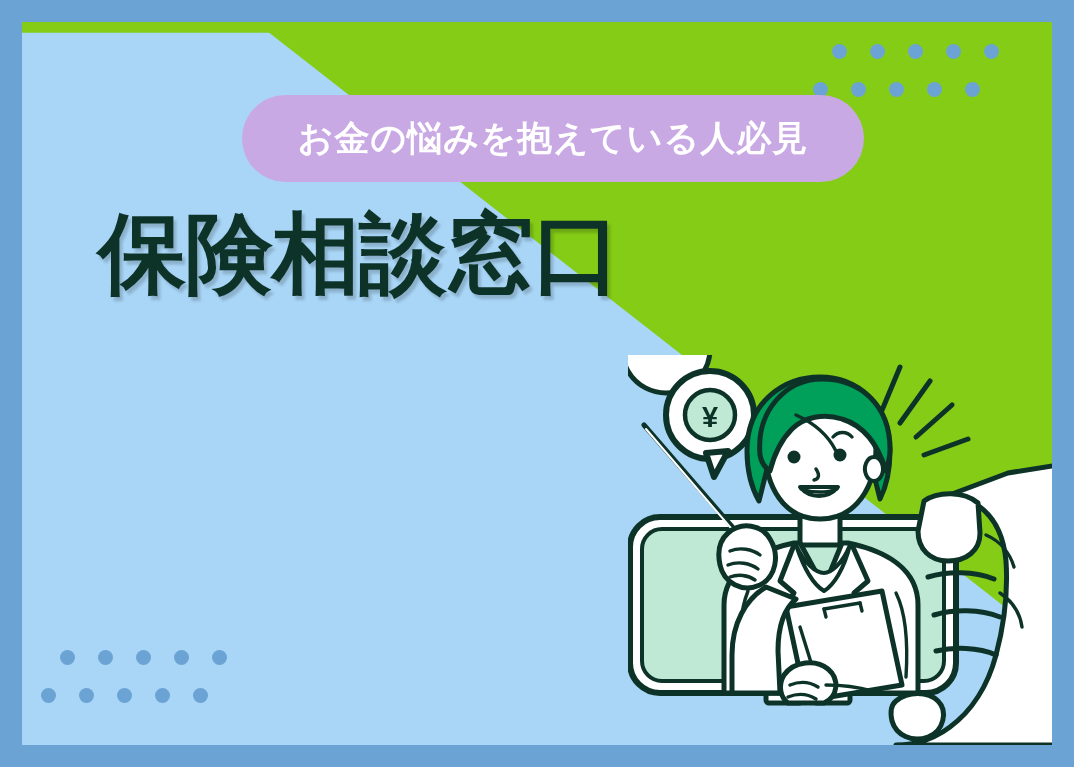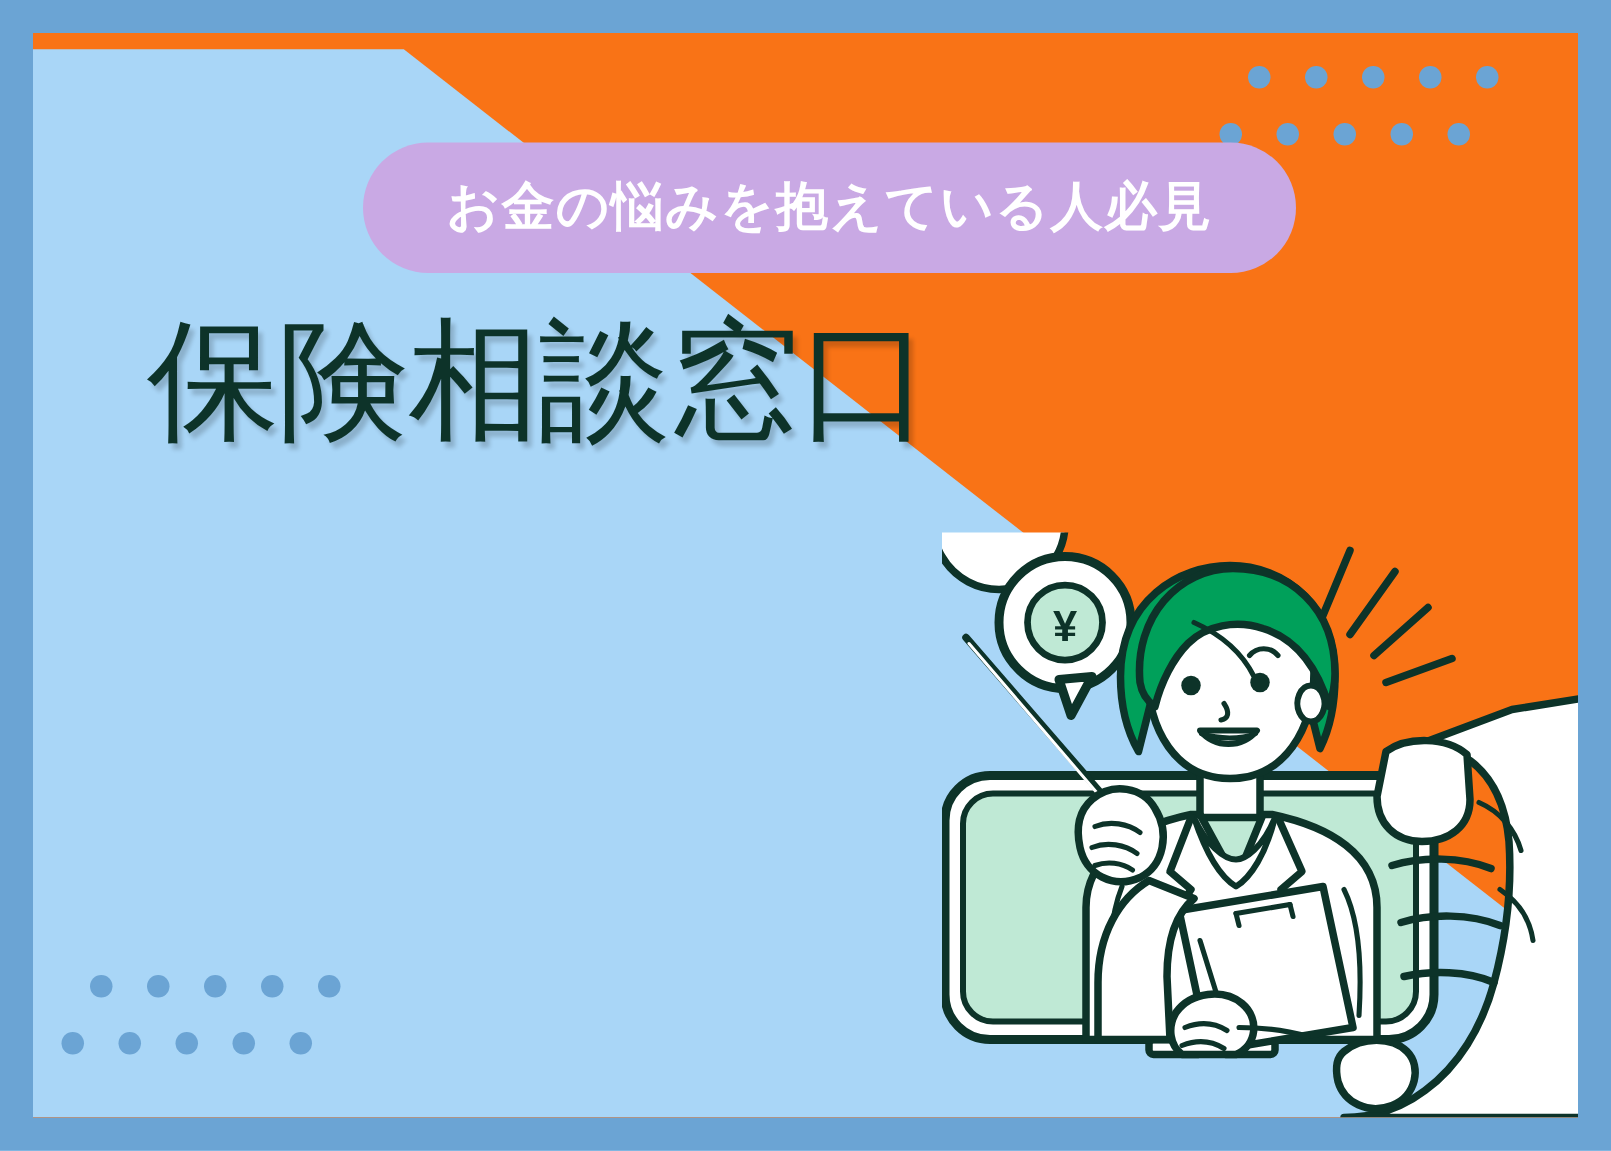--- a/index.html
+++ b/index.html
@@ -12,21 +12,21 @@
     position:relative;
     width:1074px;height:767px;
     background:#6ba4d4;
     overflow:hidden;
   }
   
   .inner{
     position:absolute;
     left:22px;top:22px;
     width:1030px;height:723px;
-    background:#f97316;
+    background:#84cc16;
     overflow:hidden;
   }
   
   .diag{
     position:absolute;
     left:0;top:0;width:1030px;height:723px;
     background:#a9d6f7;
     clip-path:polygon(0% 1.5%, 24% 1.5%, 100% 86%, 100% 100%, 0% 100%);
   }
   
@@ -79,21 +79,21 @@
   }
   .hl-sub{
     color:#0d3329;
     font-size:80px;
     font-weight:bold;
     letter-spacing:-1px;
   }
   .hl-green{
     color:#0d3329;
     font-size:88px;
-    font-weight:normal;
+    font-weight:bold;
     letter-spacing:-1px;
   }
 
   
   .illus{
     position:absolute;
     right:-6px;bottom:0;
     width:430px;height:390px;
   }
   .illus svg{display:block;width:100%;height:100%;}

